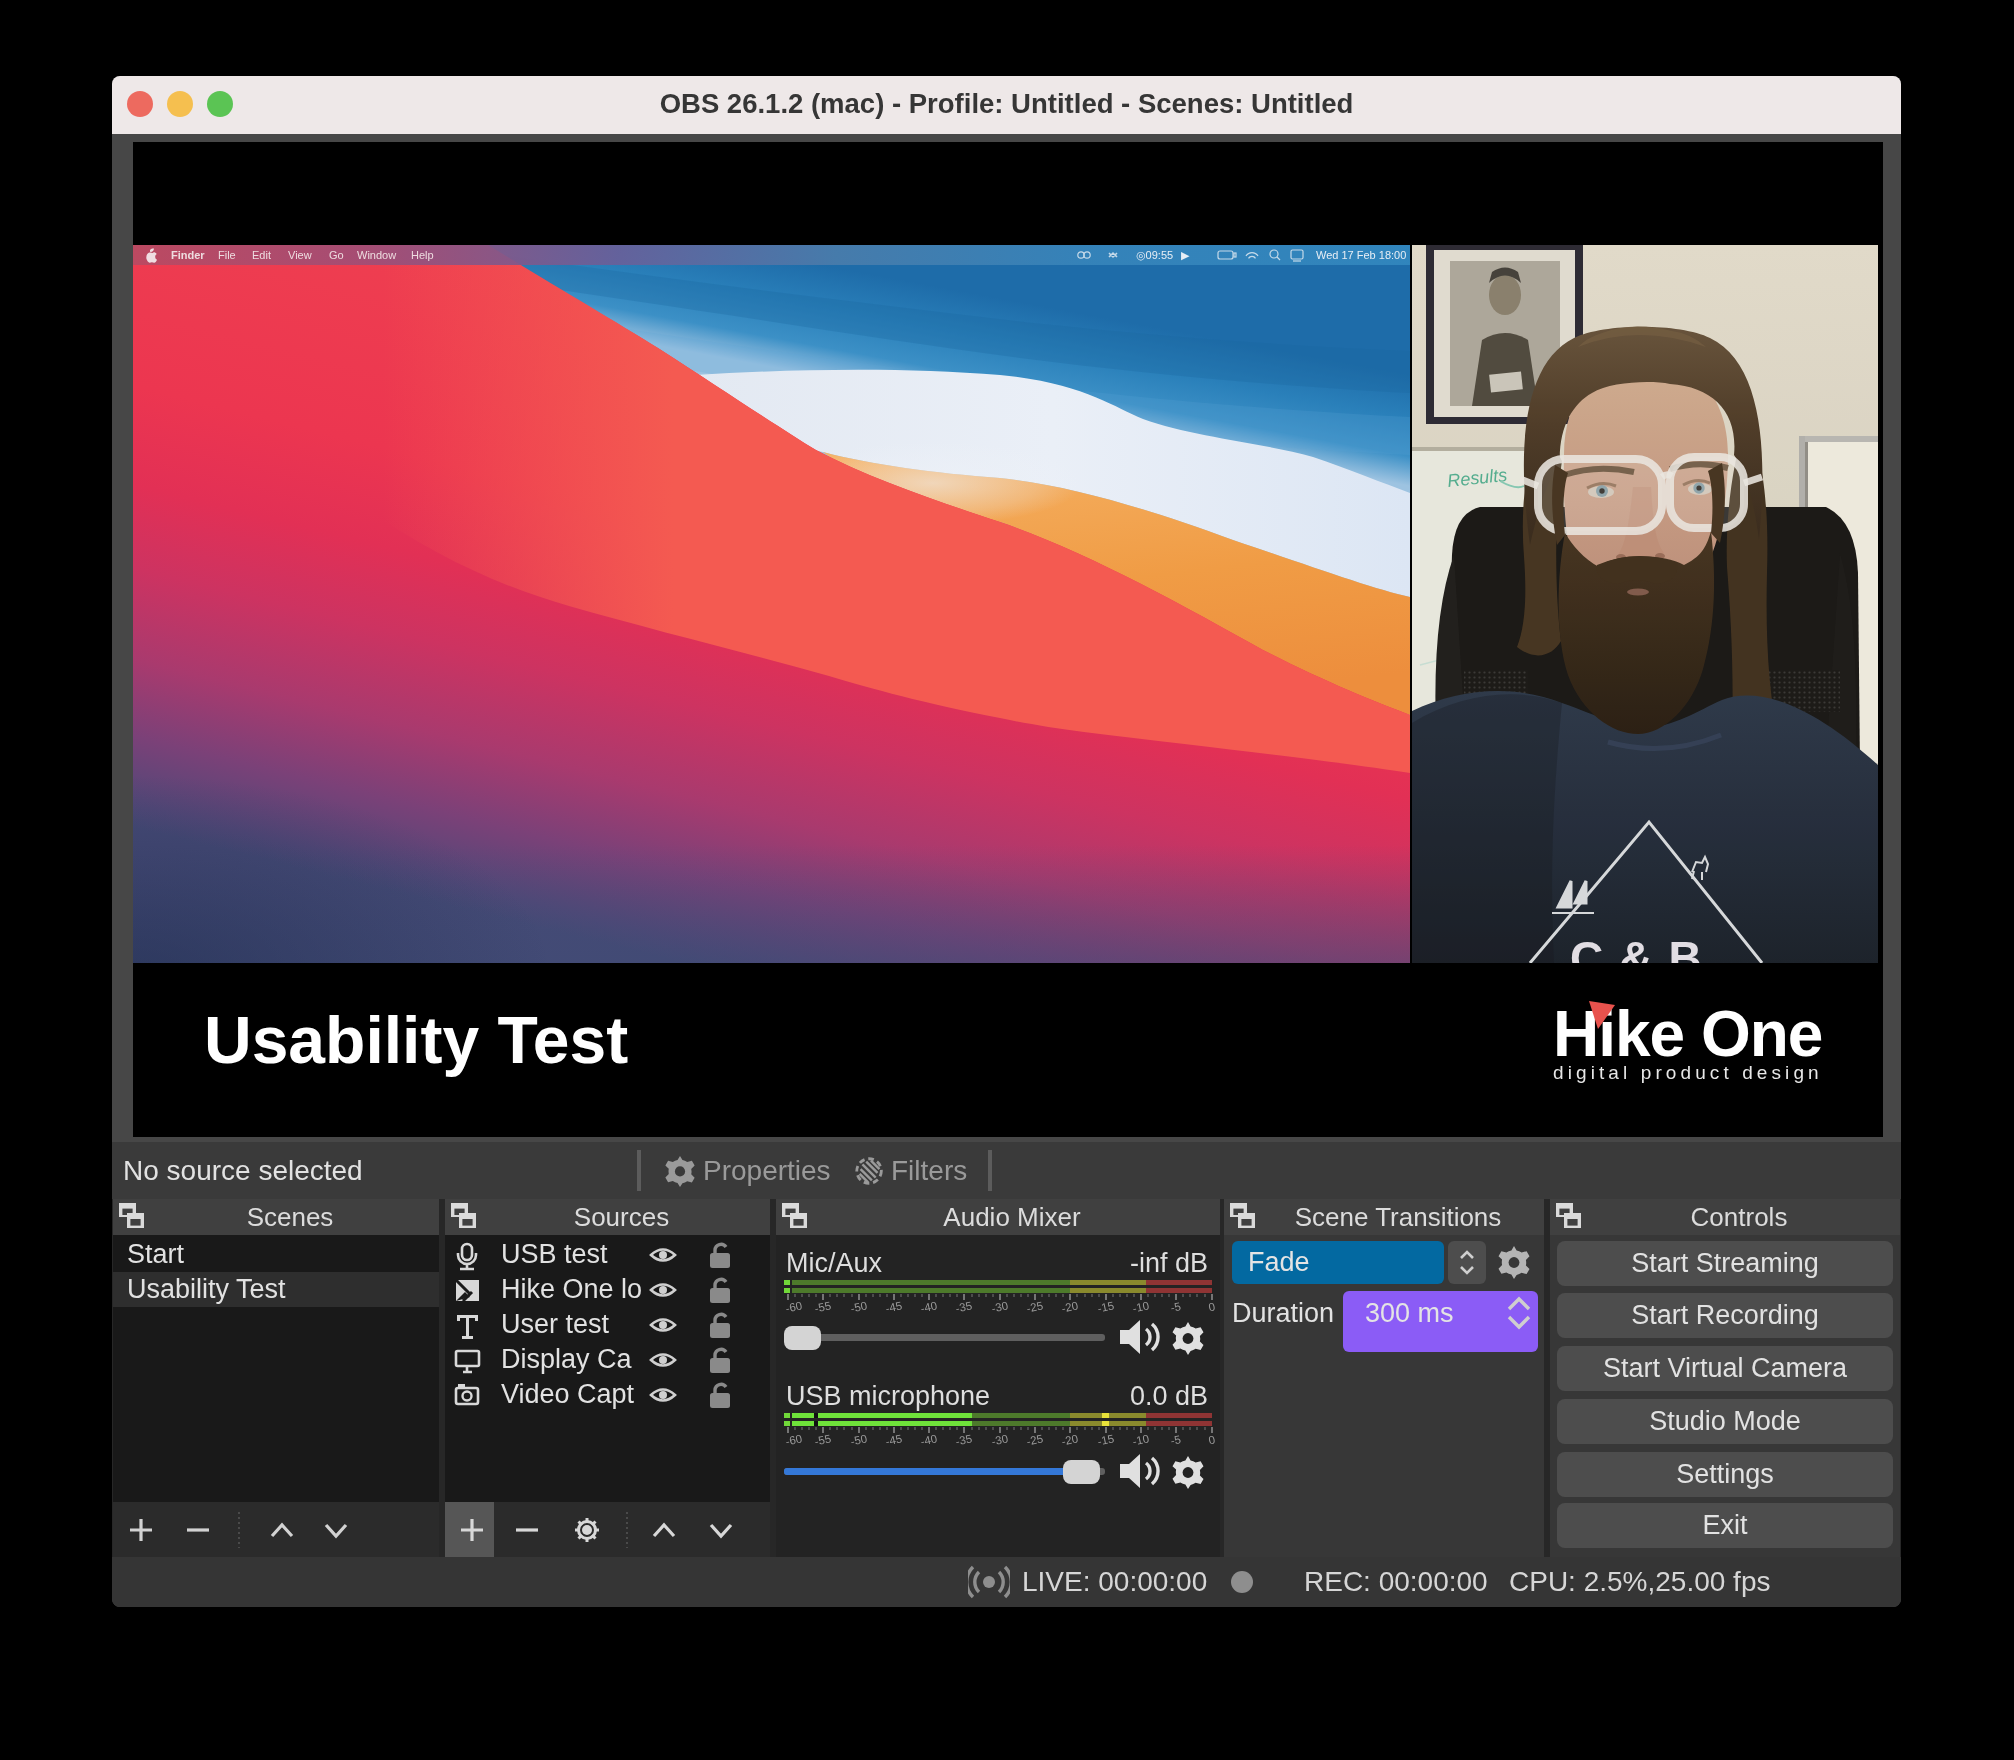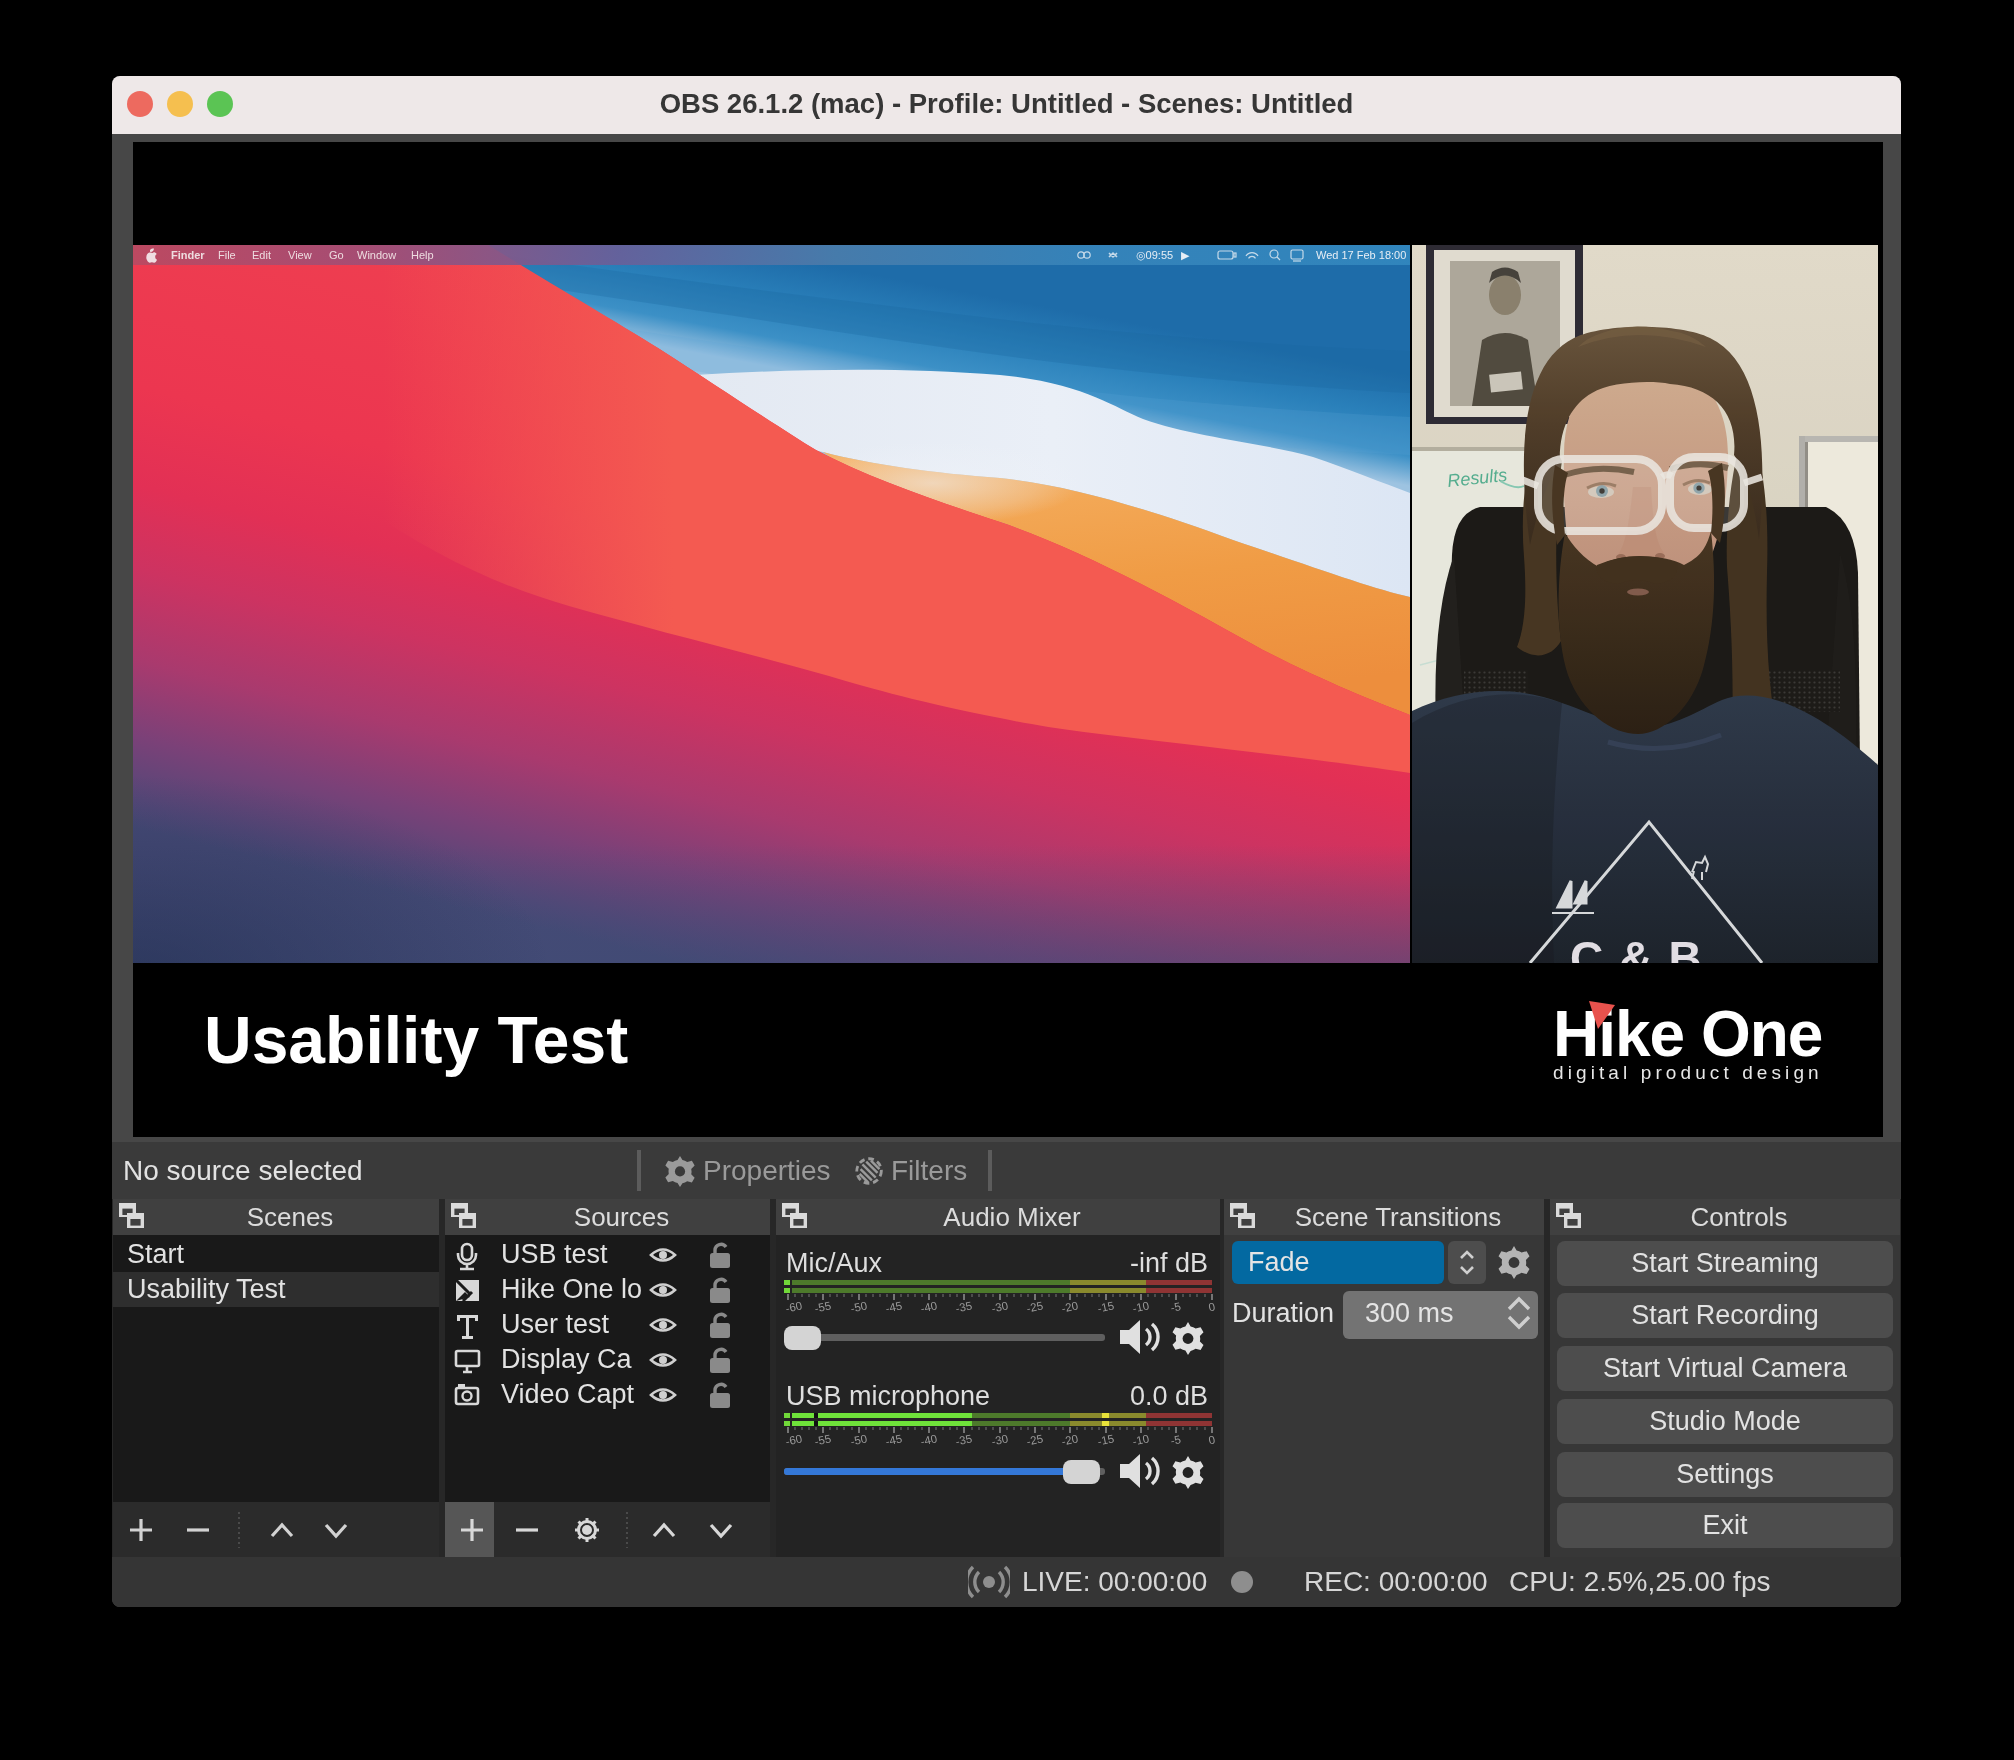--- a/index.html
+++ b/index.html
@@ -651,21 +651,21 @@
       <div style="position:absolute;left:224px;top:42px;width:38px;height:43px;background:#4d4d4d;border-radius:6px;">
         <svg style="position:absolute;left:8px;top:7px;" width="22" height="29" viewBox="0 0 22 29">
           <path d="M5,10 l6,-6 6,6 M5,19 l6,6 6,-6" stroke="#cfcfcf" stroke-width="2.6" fill="none"></path>
           </svg>
         </div>
       <svg style="position:absolute;left:272px;top:45px;" width="36" height="36" viewBox="0 0 36 36">
           <path d="M18,2 l2.6,4.4 a12,12 0 0 1 5,2.1 l5,-1.3 2.9,5 -3.6,3.7 a12,12 0 0 1 0,5.5 l3.6,3.7 -2.9,5 -5,-1.3 a12,12 0 0 1 -5,2.1 L18,35 l-2.6,-4.4 a12,12 0 0 1 -5,-2.1 l-5,1.3 -2.9,-5 3.6,-3.7 a12,12 0 0 1 0,-5.5 L2.5,12.2 l2.9,-5 5,1.3 a12,12 0 0 1 5,-2.1 Z" fill="#b4b4b4"></path>
           <circle cx="18" cy="18.5" r="5.4" fill="#373737"></circle>
         </svg>
       <div style="position:absolute;left:8px;top:99px;font-size:27px;color:#e2e2e2;">Duration</div>
-      <div style="position:absolute;left:119px;top:92px;width:195px;height:48px;background:#737373;border-radius:6px;font-size:27px;color:#e4e4e4;">
+      <div style="position:absolute;left:119px;top:92px;width:195px;height:61px;background:#8b5cf6;border-radius:6px;font-size:27px;color:#e4e4e4;">
         <span style="position:absolute;left:22px;line-height:44px;">300 ms</span>
         <svg style="position:absolute;right:4px;top:3px;" width="30" height="38" viewBox="0 0 30 38">
           <path d="M5,15 l10,-10 10,10" fill="none" stroke="#cfcfcf" stroke-width="3.4"></path>
           <path d="M5,23 l10,10 10,-10" fill="none" stroke="#cfcfcf" stroke-width="3.4"></path>
           </svg>
       </div>
     </div>
     <div class="panel" id="p-controls" style="left:1438px;width:350px;background:#373737;">
       <div class="phead">
           <svg class="dockic" width="30" height="30" viewBox="0 0 30 30">

